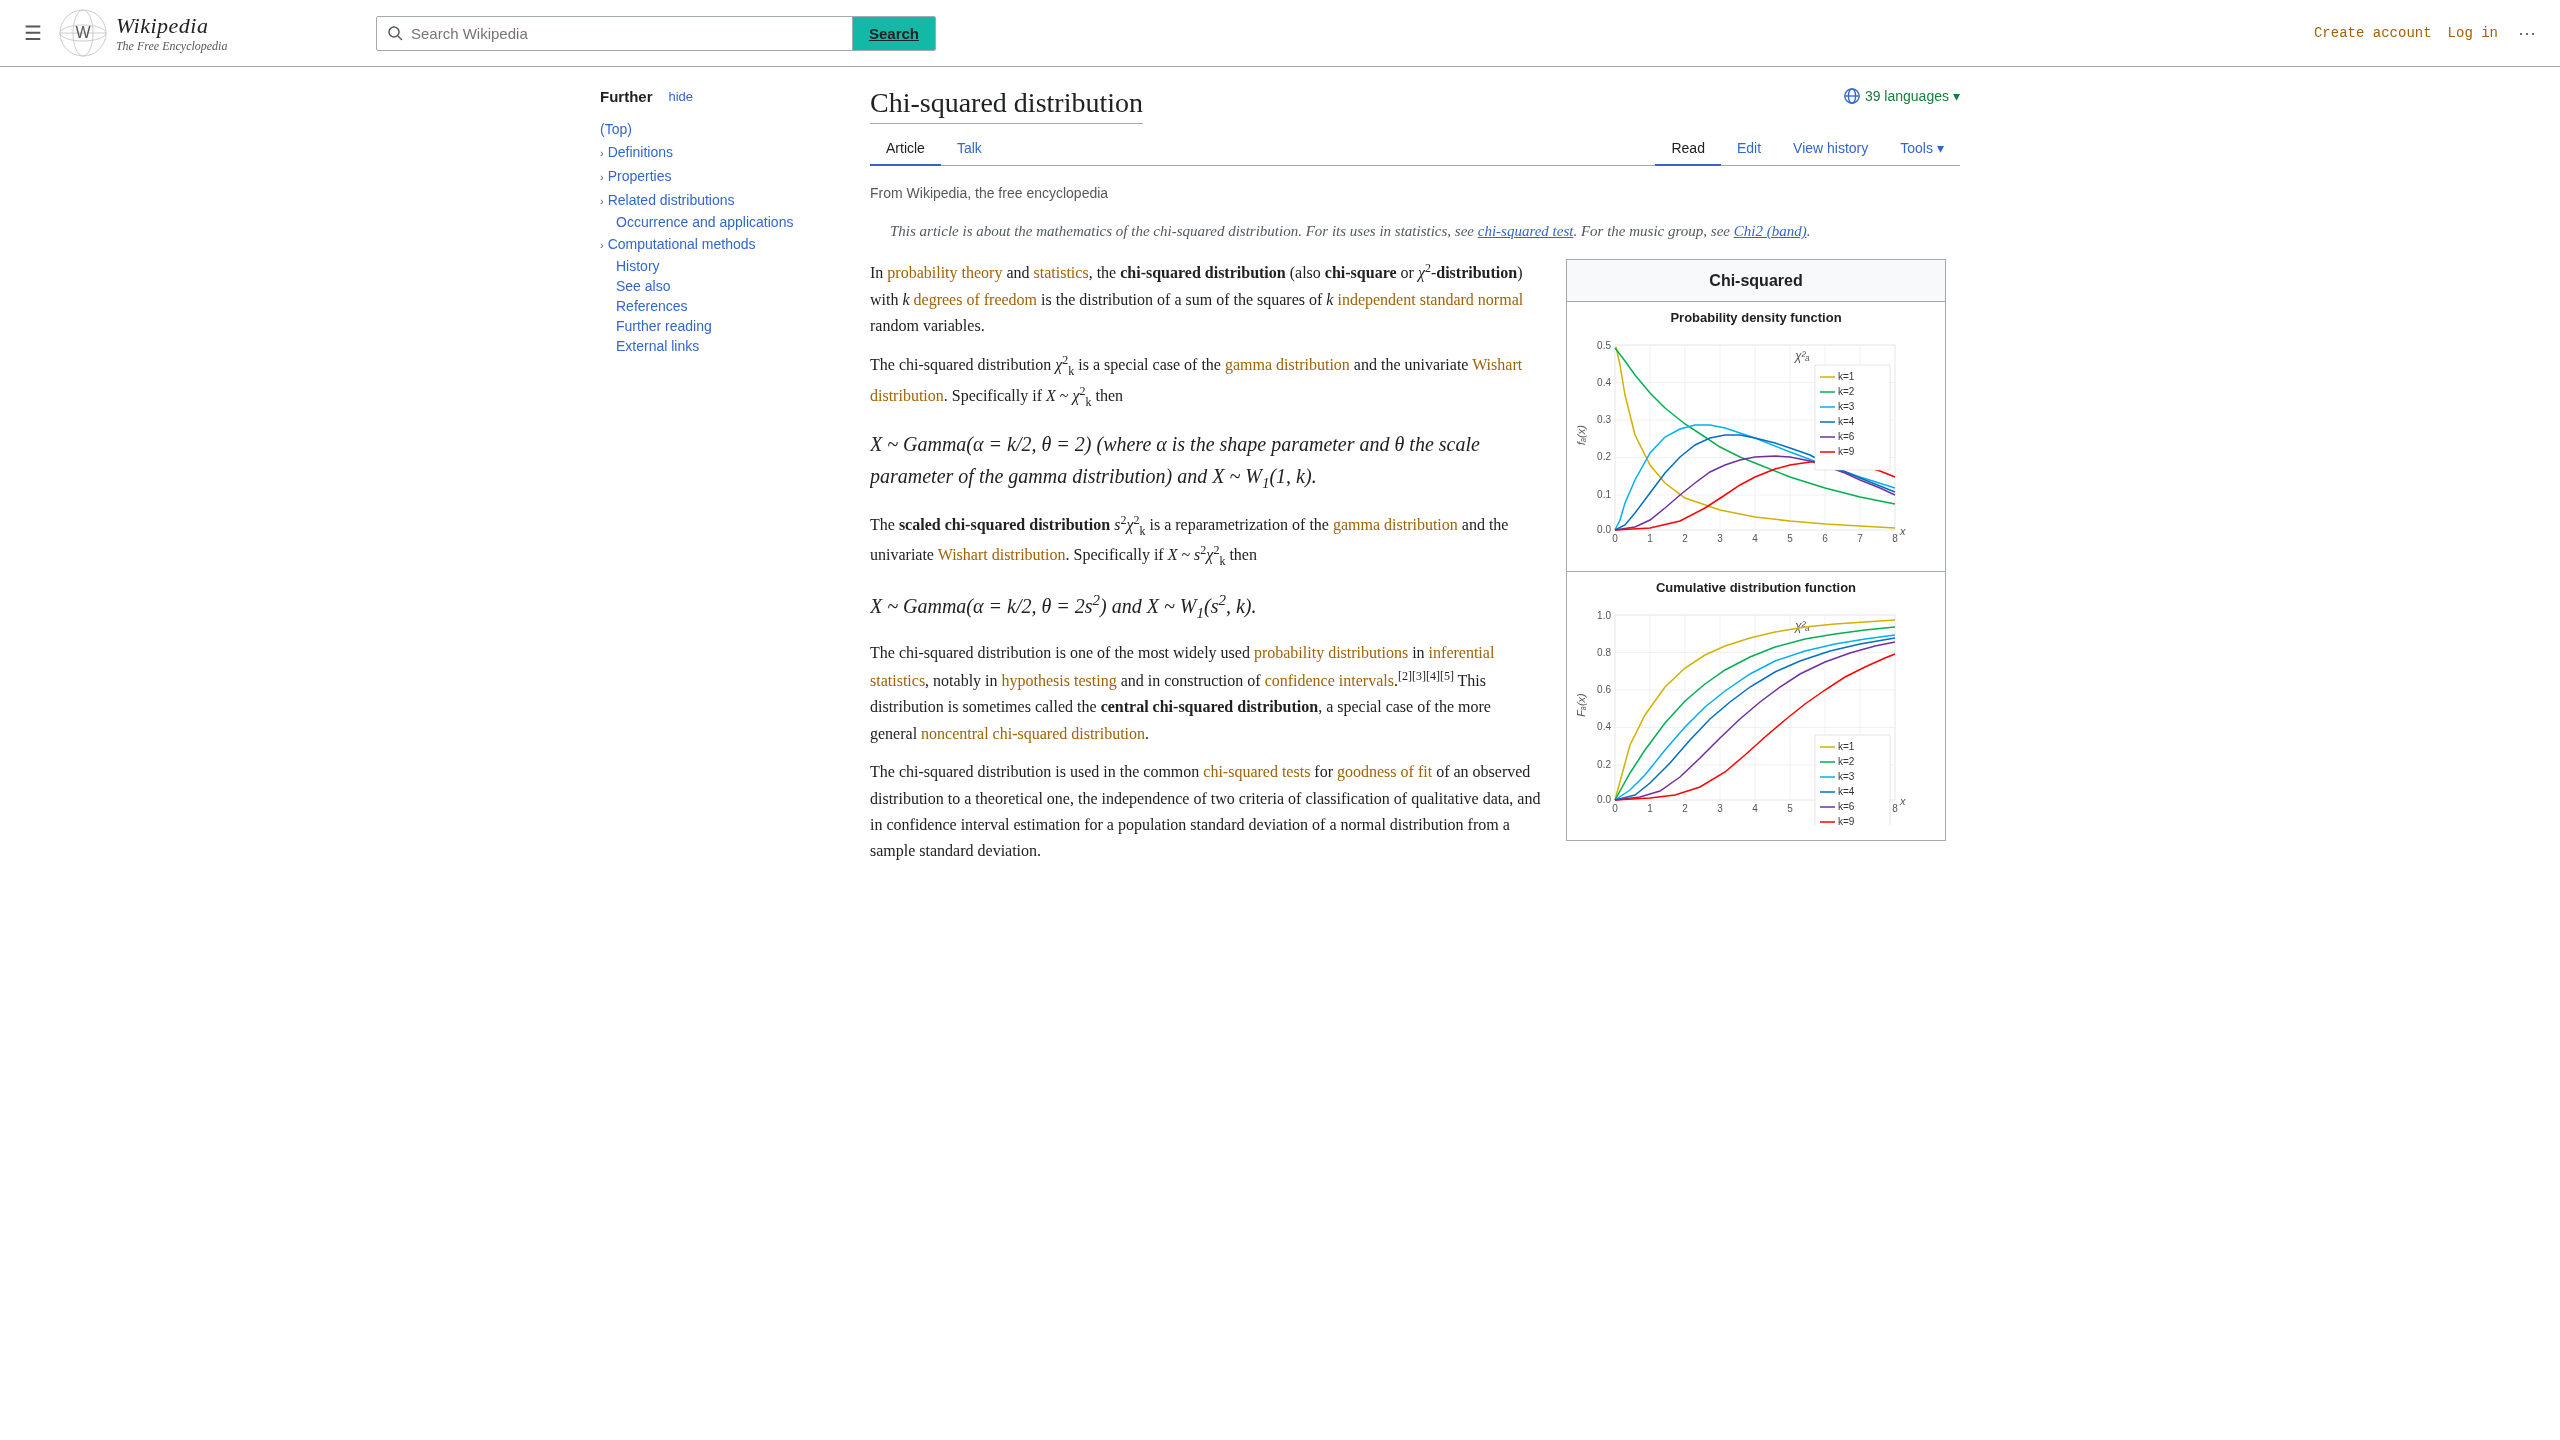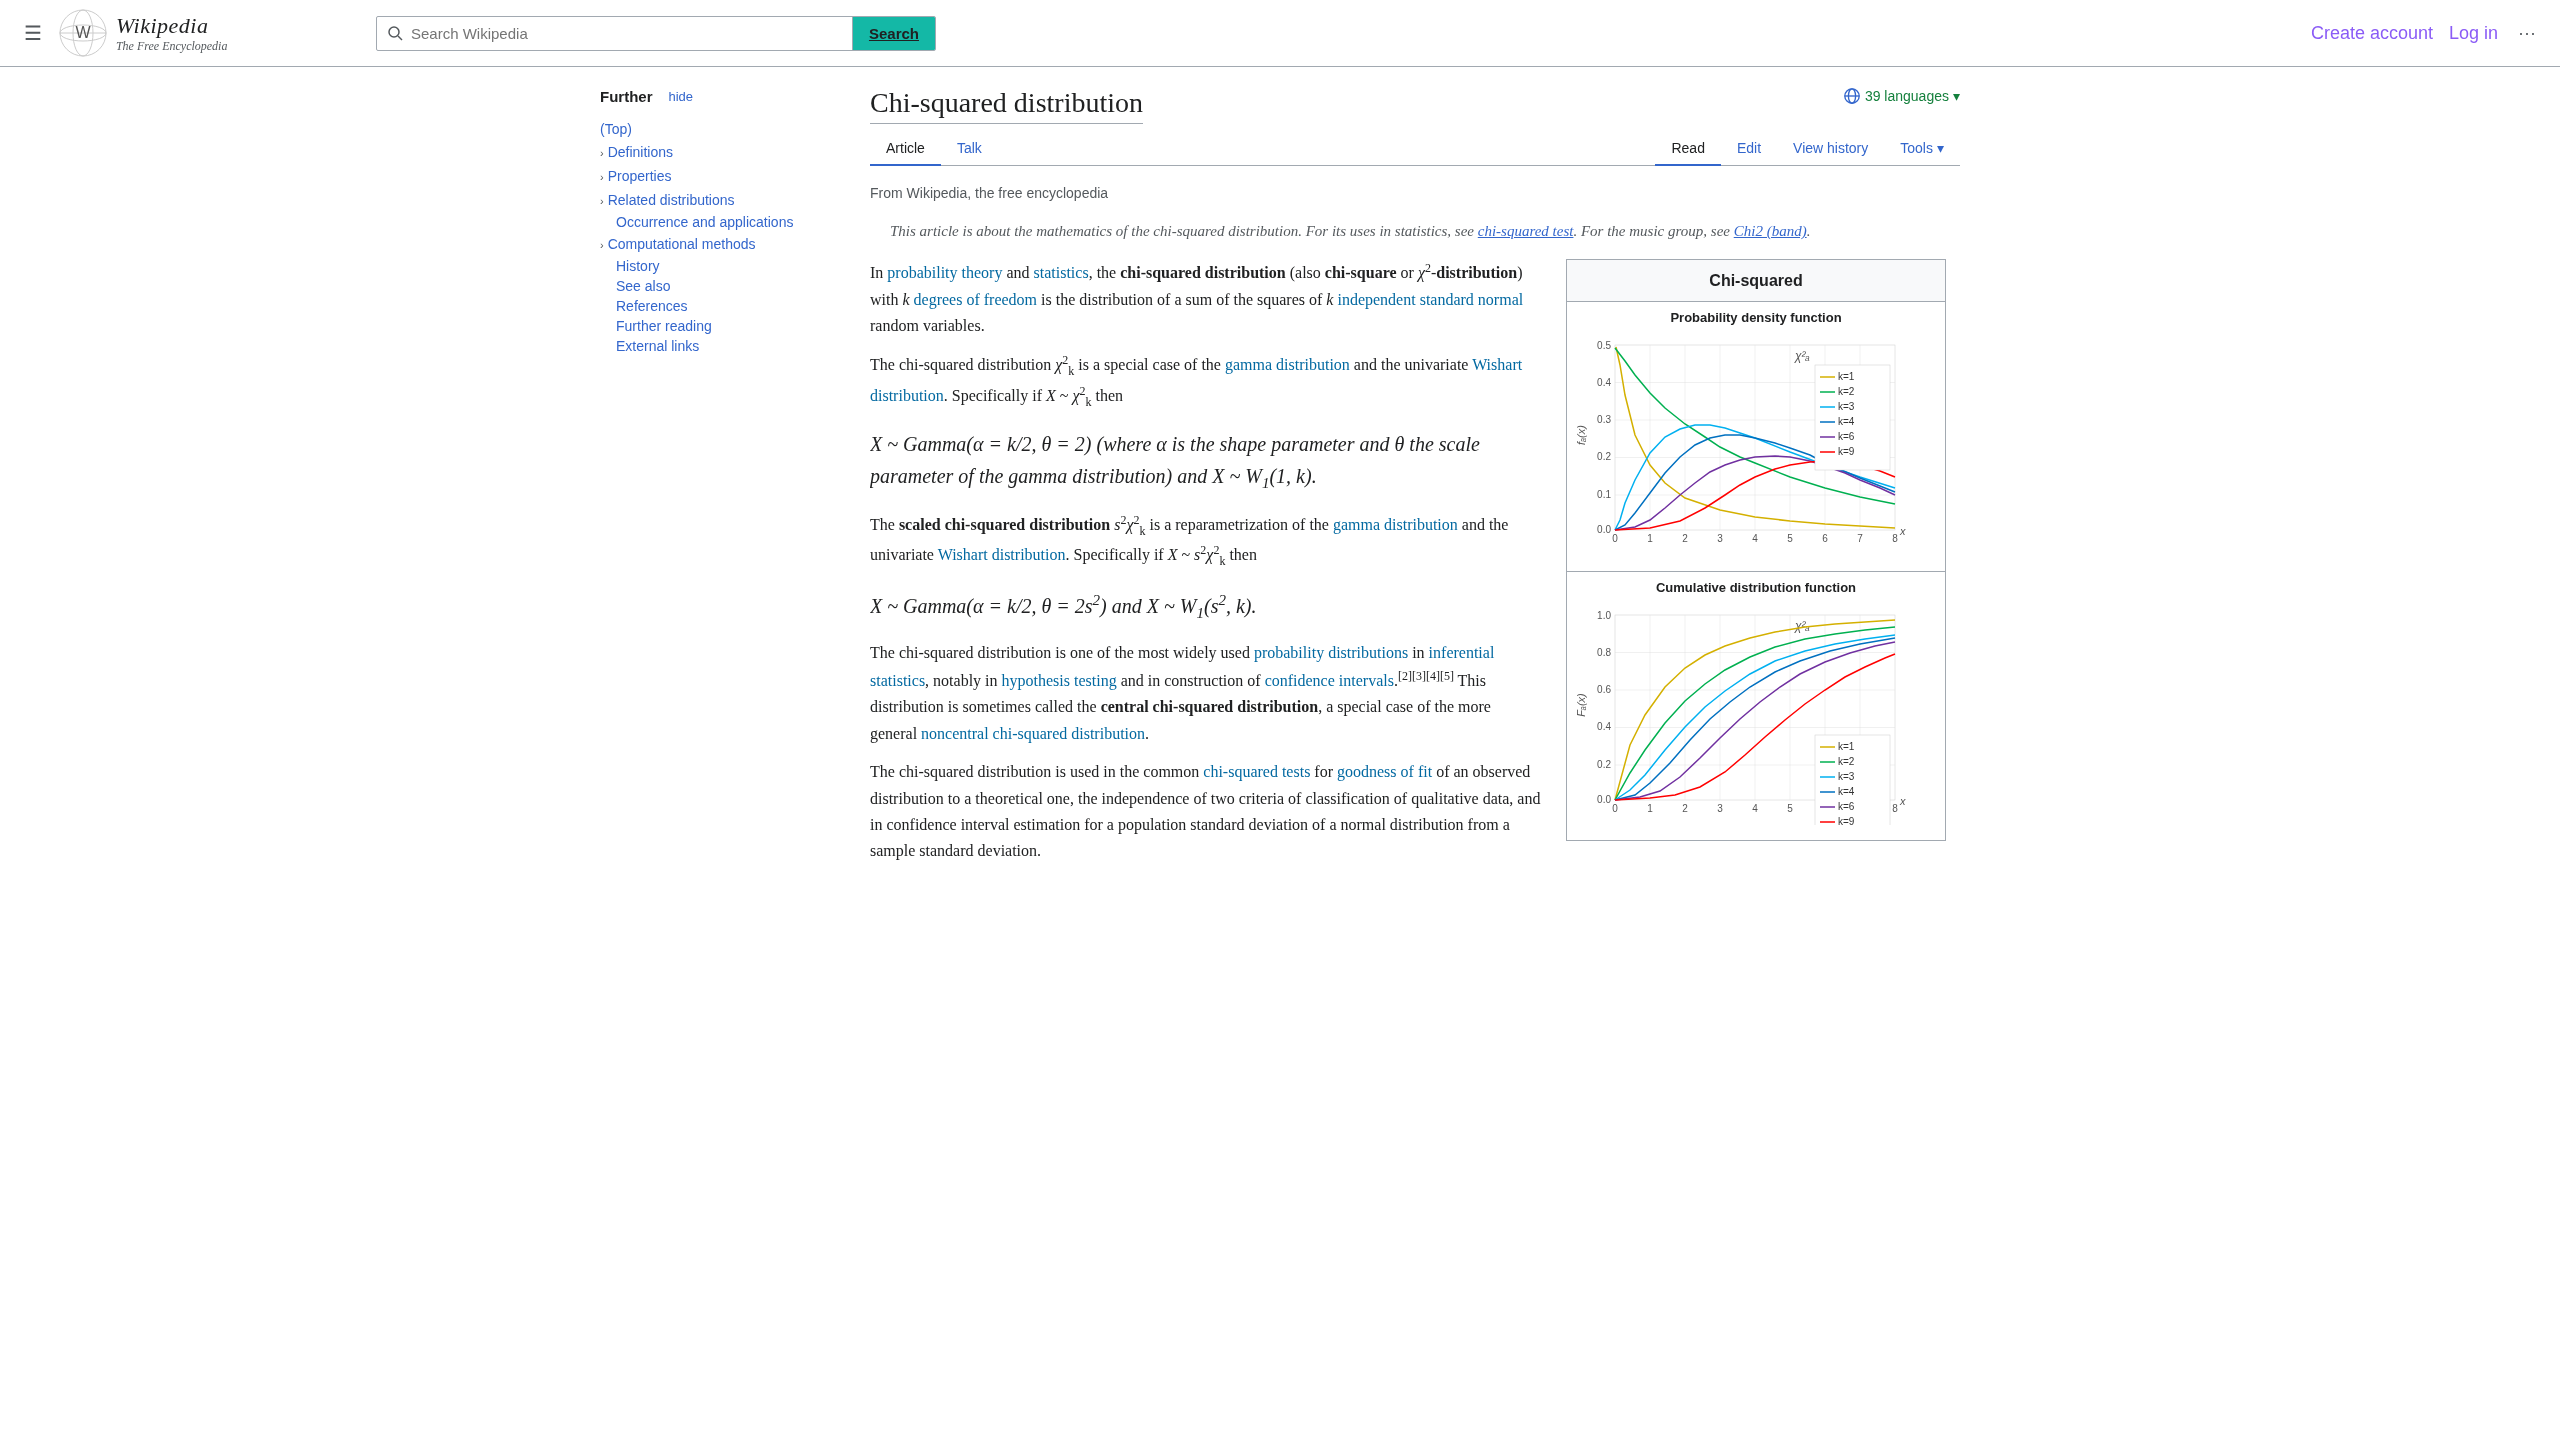--- a/index.html
+++ b/index.html
@@ -81,21 +81,21 @@
       color: #202122;
       text-decoration: underline;
     }
     
     .header-right {
       display: flex;
       align-items: center;
       gap: 16px;
       margin-left: auto;
     }
-    .header-link { color: #8b5cf6; text-decoration: none; font-size: 18px; font-family: Liberation Sans, sans-serif; }
+    .header-link { color: #a16207; text-decoration: none; font-size: 14px; font-family: Liberation Mono, monospace; }
     .more-btn {
       background: none;
       border: none;
       cursor: pointer;
       color: #54595d;
       font-size: 18px;
       padding: 4px;
     }
     
     
@@ -193,21 +193,21 @@
       font-style: italic;
       color: #54595d;
       margin-bottom: 16px;
       padding-left: 20px;
       font-size: 15px;
       line-height: 1.5;
     }
     .hatnote a { color: #3366cc; }
     
     .article-text p { margin-bottom: 12px; line-height: 1.65; }
-    .article-text a { color: #0369a1; text-decoration: none; }
+    .article-text a { color: #a16207; text-decoration: none; }
     
     
     .float-right {
       float: right;
       margin: 0 14px 16px 24px;
       border: 1px solid #a2a9b1;
       background: #f8f9fa;
       width: 380px;
     }
     .infobox-title {

